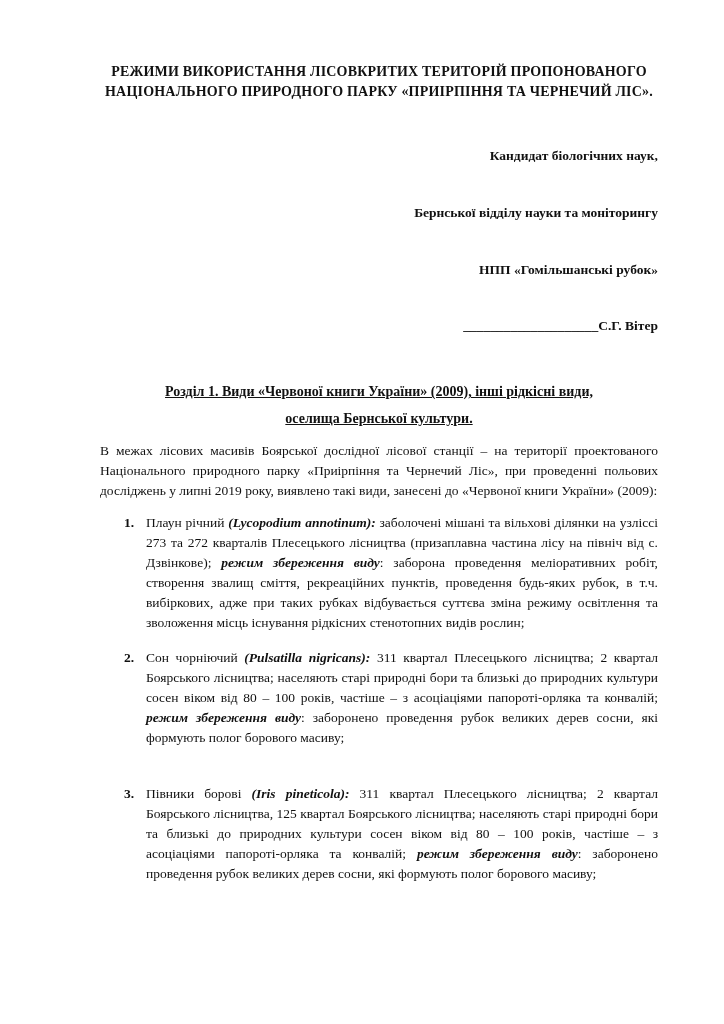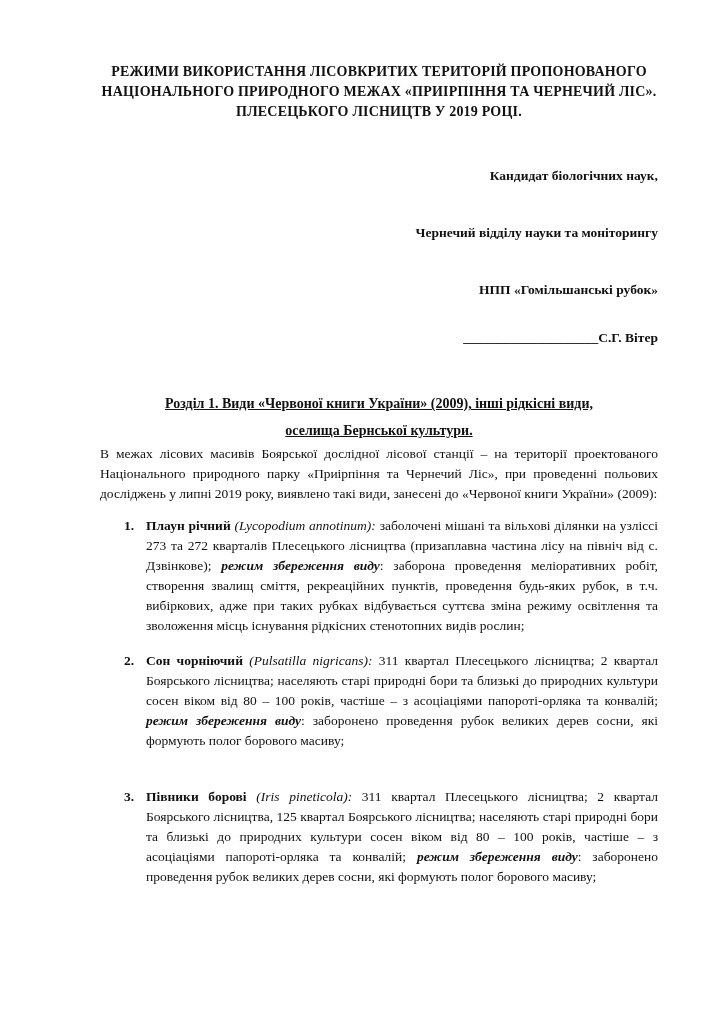--- a/index.html
+++ b/index.html
@@ -28,70 +28,70 @@
   }
   .author-block {
     margin-top: 44px;
     text-align: right;
     font-weight: bold;
     line-height: 20px;
   }
   .author-line { margin-bottom: 17px; margin-top: 37px; }
   .author-line:last-child { margin-bottom: 0; }
   .signature-block {
-    margin-top: 28px;
+    margin-top: 36px;
     text-align: right;
     font-weight: bold;
     line-height: 20px;
   }
   .section-heading {
     margin-top: 42px;
     text-align: center;
     font-weight: bold;
     font-size: 14px;
     line-height: 27px;
   }
   .section-heading .heading-line { text-decoration: underline; }
   .intro-paragraph {
+    margin-top: 9px;
     text-align: justify;
     line-height: 20px;
   }
   .species-list { margin-top: 12px; }
   .list-item {
     position: relative;
     padding-left: 46px;
     text-align: justify;
     line-height: 20px;
   }
   .list-item + .list-item { margin-top: 15px; }
   .list-item.gap-large { margin-top: 36px; }
   .item-number {
     position: absolute;
     left: 24px;
     top: 0;
     font-weight: bold;
   }
-  .sp-name { font-weight: bold; }
-  .sp-latin { font-weight: normal; font-style: italic; margin-top: 25px; }
+  .sp-name { font-weight: normal; }
+  .sp-latin { font-weight: bold; font-style: italic; margin-top: 25px; }
   .regime-label { font-weight: bold; font-style: italic; }
 </style>
 </head>
 <body>
 
 <div class="page">
 
   <div class="doc-title">
     <div class="title-line">РЕЖИМИ ВИКОРИСТАННЯ ЛІСОВКРИТИХ ТЕРИТОРІЙ ПРОПОНОВАНОГО</div>
-    <div class="title-line">НАЦІОНАЛЬНОГО ПРИРОДНОГО МЕЖАХ «ПРИІРПІННЯ ТА ЧЕРНЕЧИЙ ЛІС».</div>
-    <div class="title-line">ПЛЕСЕЦЬКОГО ЛІСНИЦТВ У 2019 РОЦІ.</div>
+    <div class="title-line">НАЦІОНАЛЬНОГО ПРИРОДНОГО ПАРКУ «ПРИІРПІННЯ ТА ЧЕРНЕЧИЙ ЛІС».</div>
   </div>
 
   <div class="author-block">
     <div class="author-line">Кандидат біологічних наук,</div>
-    <div class="author-line">Чернечий відділу науки та моніторингу</div>
+    <div class="author-line">Бернської відділу науки та моніторингу</div>
     <div class="author-line">НПП «Гомільшанські рубок»</div>
   </div>
 
   <div class="signature-block">
     <span>____________________</span><span>С.Г. Вітер</span>
   </div>
 
   <div class="section-heading">
     <div><span class="heading-line">Розділ 1. Види «Червоної книги України» (2009), інші рідкісні види,</span></div>
     <div><span class="heading-line">оселища Бернської культури.</span></div>

